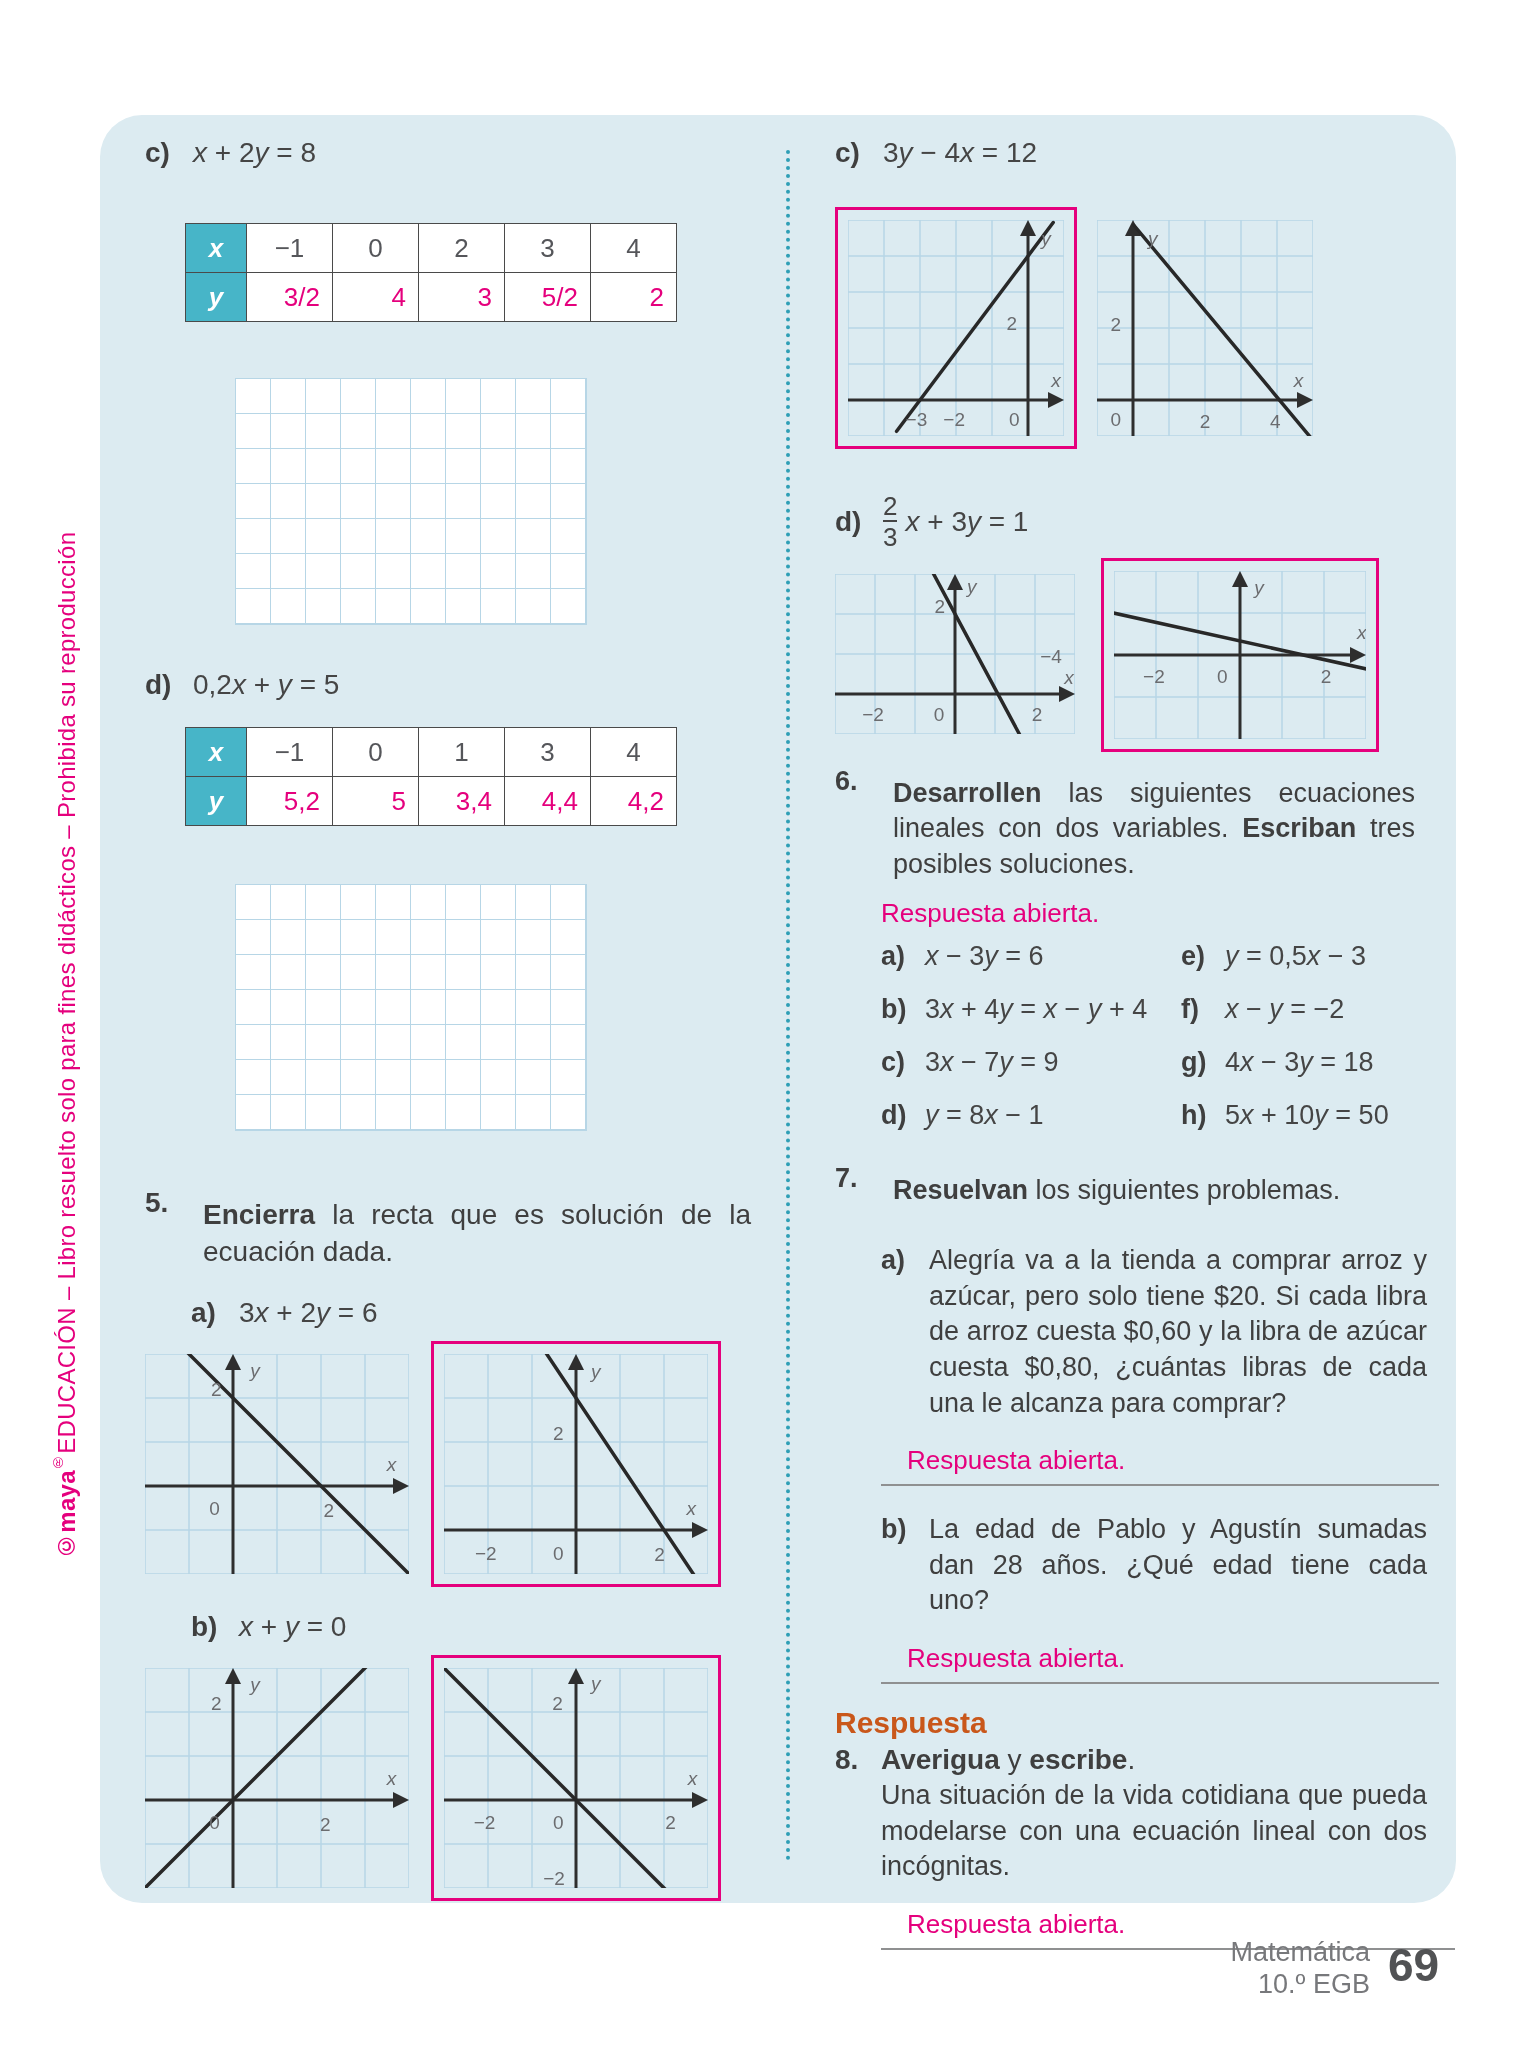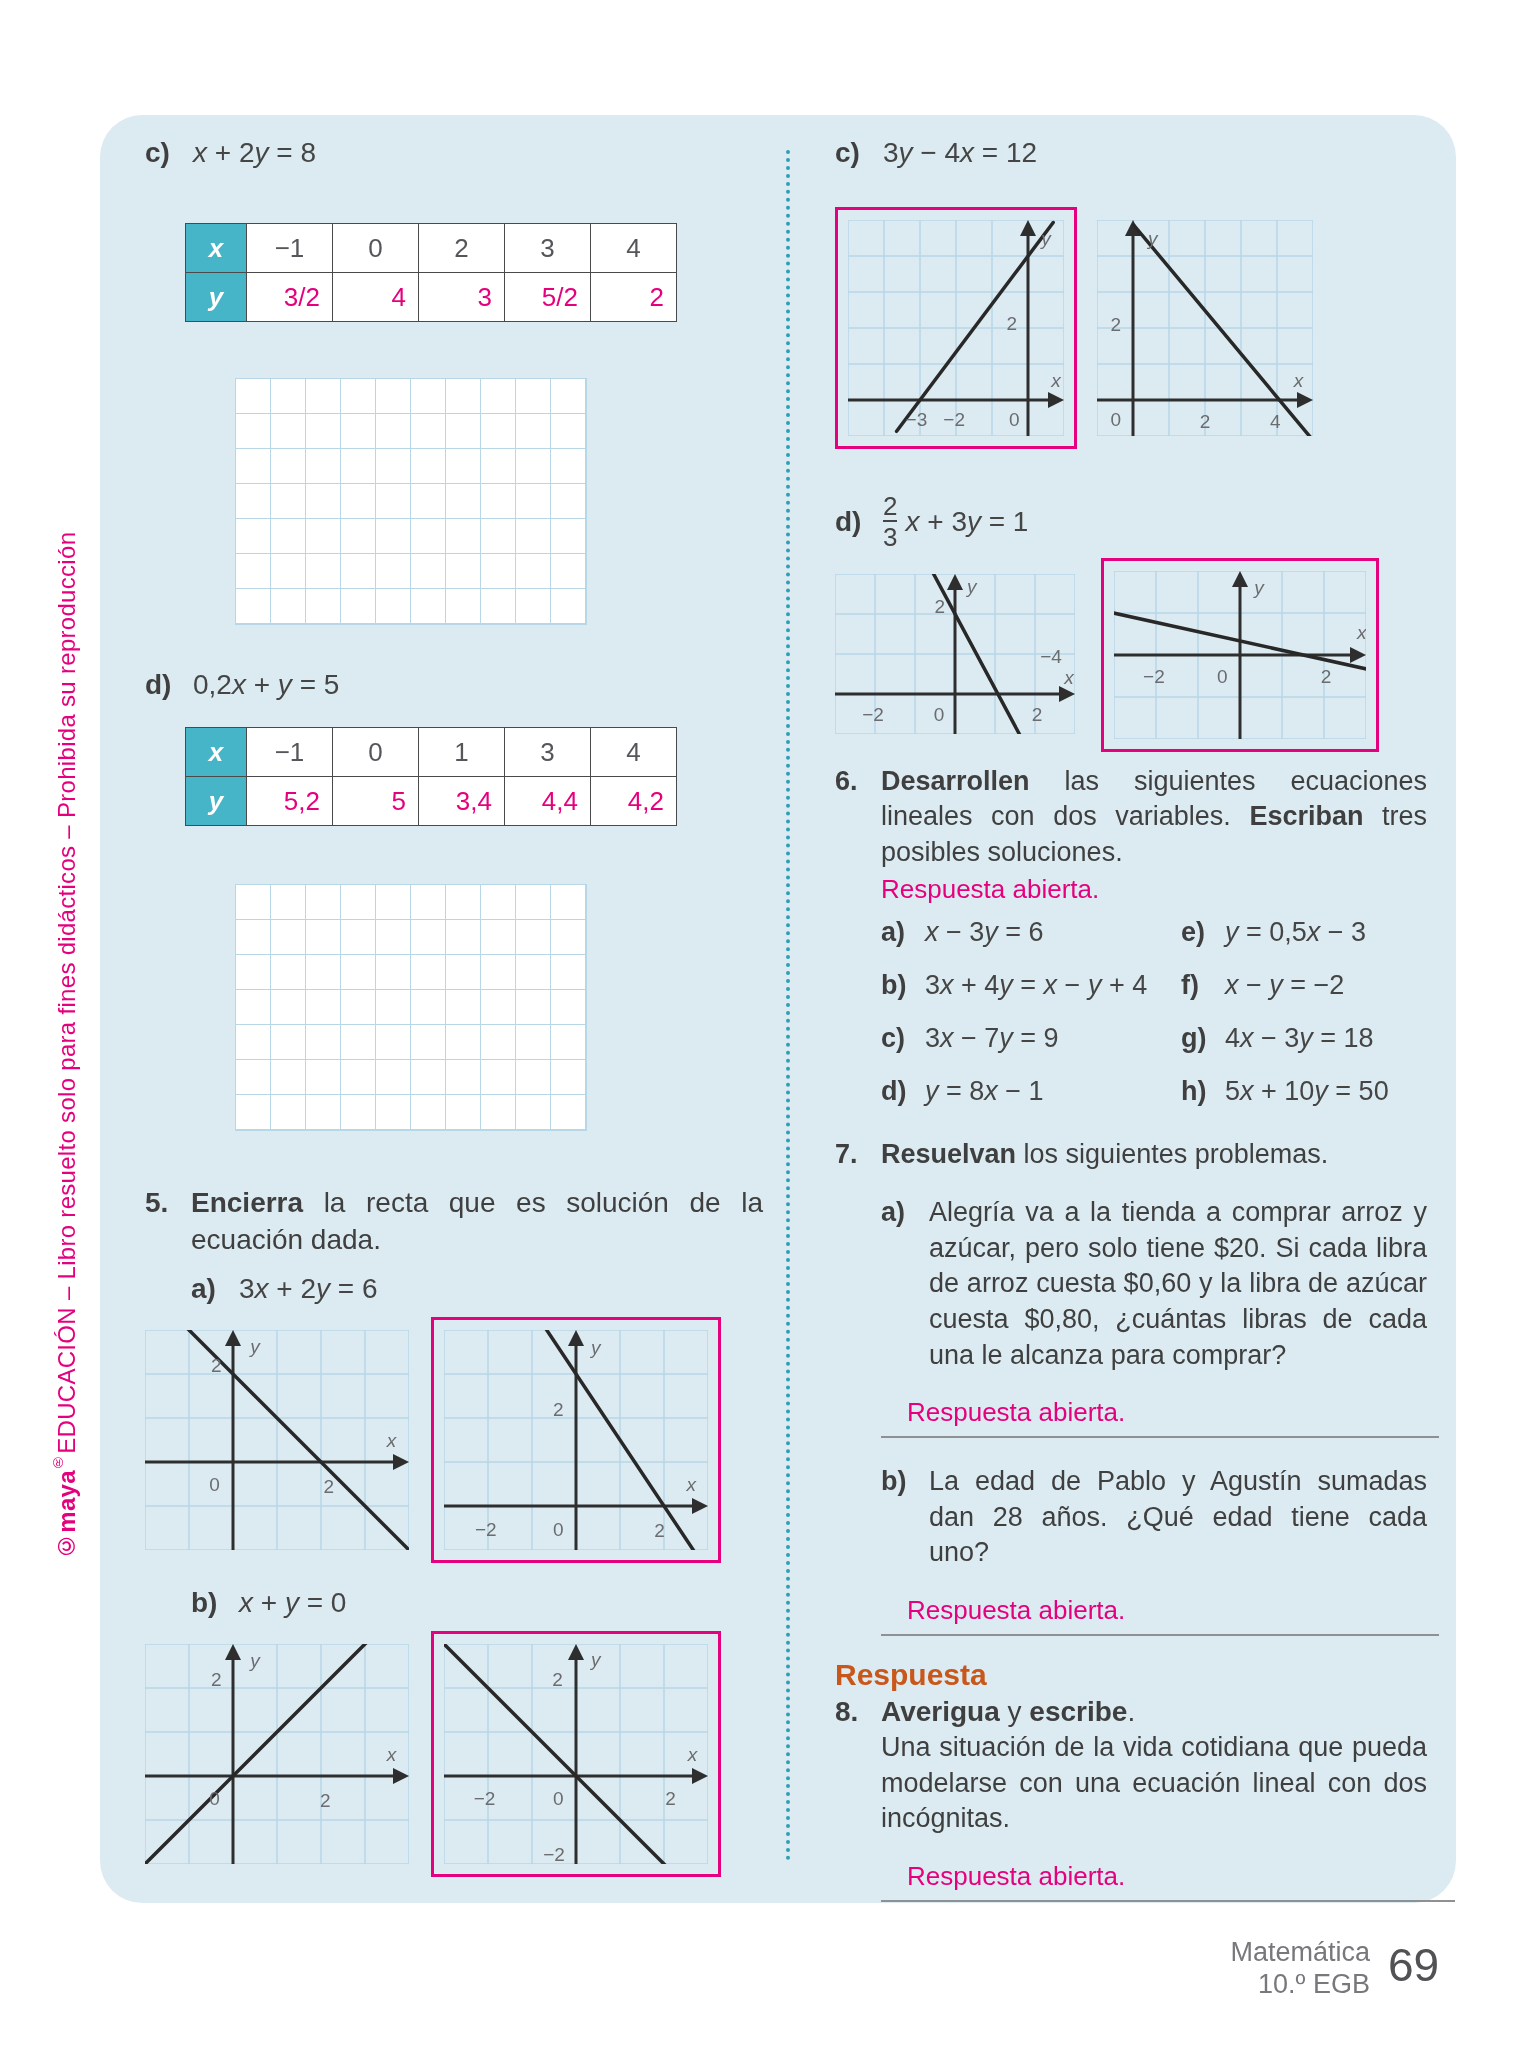--- a/index.html
+++ b/index.html
@@ -26,21 +26,21 @@
   table.vals th{width:58px;background:#47b5c8;color:#ffffff;font-style:italic;font-weight:bold;}
   table.vals td{width:72px;background:#ffffff;text-align:center;color:#55565a;}
   table.vals tr.yrow td{text-align:right;padding-right:12px;color:#e5007d;}
 
   .blankgrid{width:351px;height:246px;margin:56px 0 0 90px;background-color:#ffffff;
     background-image:linear-gradient(to right,#b7d6e6 1.5px,transparent 1.5px),linear-gradient(to bottom,#b7d6e6 1.5px,transparent 1.5px);
     background-size:35px 35px;border-right:1.5px solid #b7d6e6;border-bottom:1.5px solid #b7d6e6;}
 
   .numpara{display:flex;margin-top:54px;font-size:28px;line-height:1.32;}
   .numpara .num{width:46px;flex:none;font-weight:bold;}
-  .numpara p{margin:0;flex:1;text-align:justify;}
+  .numpara p{margin:12px;flex:1;text-align:justify;}
 
   .graphrow{display:flex;align-items:flex-start;margin-top:14px;}
   .pinkbox{border:3px solid #e5007d;padding:10px;flex:none;}
   .graph{flex:none;}
   svg{display:block;}
   .gl{stroke:#b7d6e6;stroke-width:1.5;}
   .ax{stroke:#2e2e2e;stroke-width:3;}
   .ah{fill:#2e2e2e;}
   .fn{stroke:#282828;stroke-width:3.5;stroke-linecap:round;}
   .tk{font-size:19px;fill:#6b6c6f;text-anchor:middle;font-family:"Liberation Sans",sans-serif;}
@@ -63,21 +63,21 @@
   .ex8-head{display:flex;margin-top:4px;font-size:28px;}
   .ex8-head .num{width:46px;flex:none;font-weight:bold;}
   .ex8-text{margin:2px 0 0 46px;font-size:27px;line-height:1.32;text-align:justify;}
 
   .fracrow{display:flex;align-items:center;font-size:28px;margin-top:44px;}
   .fracrow .lbl{font-weight:bold;width:48px;flex:none;}
   .frac{display:inline-flex;flex-direction:column;align-items:center;line-height:1.05;margin-right:8px;font-size:26px;color:#454545;}
   .frac .den{border-top:2px solid #454545;padding-top:2px;}
 
   .footer{position:absolute;left:1040px;top:1936px;width:330px;text-align:right;color:#77787b;font-size:27px;line-height:1.2;}
-  .pagenum{position:absolute;left:1388px;top:1938px;font-size:46px;font-weight:normal;color:#515254;text-align:right;}
+  .pagenum{position:absolute;left:1388px;top:1938px;font-size:46px;font-weight:bold;color:#515254;text-align:right;}
 </style>
 </head>
 <body>
 
 <div class="card"></div>
 <div class="divider"></div>
 
 <div class="sidebar"><b>©maya</b><sup>®</sup>EDUCACIÓN – Libro resuelto solo para fines didácticos – Prohibida su reproducción</div>
 
 <div class="col col-left">

